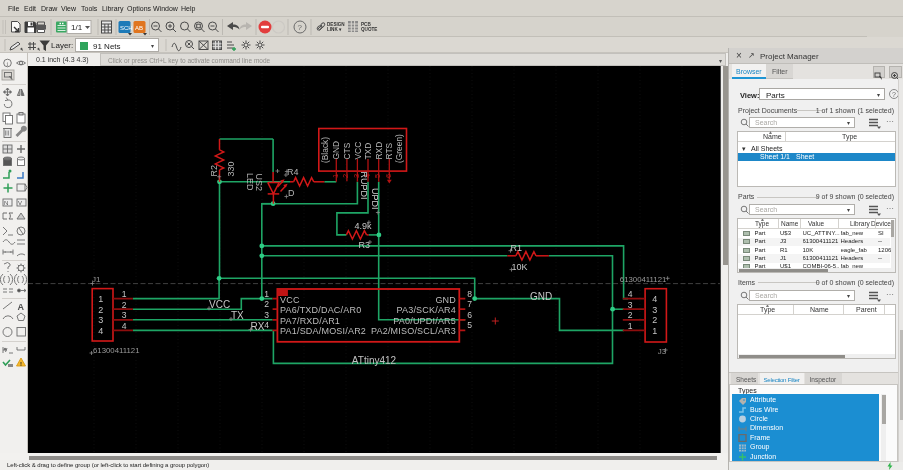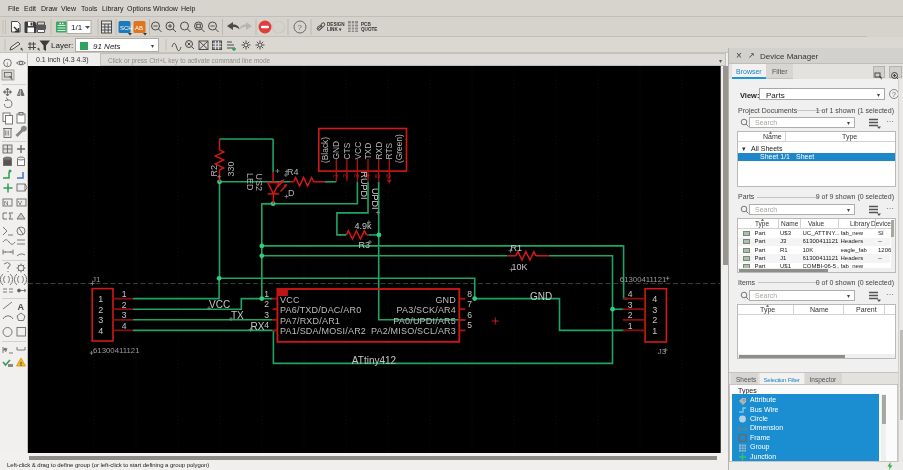--- a/index.html
+++ b/index.html
@@ -149,21 +149,21 @@
         <path d="M234 10 l0 4 m-2 -2 l4 0" stroke="#2e9e57" stroke-width="1.4"></path>
         <circle cx="246" cy="8" r="2"></circle>
           <path d="M246 3.5 v2 M246 10.5 v2 M241.5 8 h2 M248.5 8 h2 M242.8 4.8 l1.4 1.4 M247.8 9.8 l1.4 1.4 M249.2 4.8 l-1.4 1.4 M244.2 9.8 l-1.4 1.4"></path>
         <circle cx="260" cy="8" r="2"></circle>
           <path d="M260 3.5 v2 M260 10.5 v2 M255.5 8 h2 M262.5 8 h2 M256.8 4.8 l1.4 1.4 M261.8 9.8 l1.4 1.4 M263.2 4.8 l-1.4 1.4 M258.2 9.8 l-1.4 1.4"></path>
       </g>
     </svg>
     <div class="abs" style="left:51px;top:3.5px;font-size:8px;color:#222;">Layer:</div>
     <div class="abs" style="left:75px;top:1px;width:84px;height:14px;background:#fff;border:1px solid #aeaba6;">
       <div class="abs" style="left:4px;top:2.5px;width:8px;height:8px;background:#2fa45c;"></div>
-      <div class="abs" style="left:17px;top:2.5px;font-size:8px;color:#222;font-style:italic;">91 Nets</div>
+      <div class="abs" style="left:17px;top:2.5px;font-size:8px;color:#222;">91 Nets</div>
       <div class="abs" style="right:4px;top:3px;font-size:6px;color:#444;">▾</div>
     </div>
   </div>
 
   <div id="cmdrow" class="abs" style="left:0;top:53px;width:728px;height:13px;background:#efeeec;">
     <div class="abs" style="left:36px;top:3px;font-size:7px;color:#333;">0.1 inch (4.3 4.3)</div>
     <div class="abs" style="left:100px;top:0px;width:626px;height:13px;background:#dedcd8;border:1px solid #c2c0bc;">
       <div class="abs" style="left:7px;top:2.5px;font-size:6.5px;color:#8f8d89;">Click or press Ctrl+L key to activate command line mode</div>
       <div class="abs" style="right:3px;top:3px;font-size:6px;color:#555;">▾</div>
     </div>
@@ -499,21 +499,21 @@
 
   <div class="abs" style="left:0;top:460px;width:728px;height:10px;background:#f0efed;">
     <div class="abs" style="left:7px;top:1.5px;font-size:6px;letter-spacing:-0.05px;color:#222;">Left-click &amp; drag to define group (or left-click to start defining a group polygon)</div>
   </div>
 
   <div id="rpanel" class="abs" style="left:728px;top:48px;width:175px;height:422px;background:#f0f0f0;border-left:1px solid #b5b3af;font-family:'Liberation Sans',sans-serif;">
 
     <div class="abs" style="left:0;top:0;width:175px;height:16px;background:#d3d1ce;border-bottom:1px solid #c0beba;">
       <div class="abs" style="left:7px;top:2px;font-size:10px;color:#444;">×</div>
       <div class="abs" style="left:19px;top:3px;font-size:8px;color:#444;">↗</div>
-      <div class="abs" style="left:31px;top:3.5px;font-size:8px;color:#333;">Device Manager</div>
+      <div class="abs" style="left:31px;top:3.5px;font-size:8px;color:#333;">Project Manager</div>
     </div>
 
     <div class="abs" style="left:0;top:16px;width:175px;height:15px;background:#e4e2df;">
       <div class="abs" style="left:3px;top:0;width:34px;height:15px;background:#f2f1f0;border-bottom:2px solid #1e95d4;">
         <div class="abs" style="left:4px;top:3.5px;font-size:7px;color:#1c87c4;">Browser</div>
       </div>
       <div class="abs" style="left:37px;top:0;width:27px;height:15px;background:#d8d6d3;border-bottom:1px solid #c4c2be;">
         <div class="abs" style="left:6px;top:3.5px;font-size:7px;color:#555;">Filter</div>
       </div>
       <div class="abs" style="left:144px;top:2px;width:12px;height:12px;background:#d2d0cd;border:1px solid #b5b3af;">

